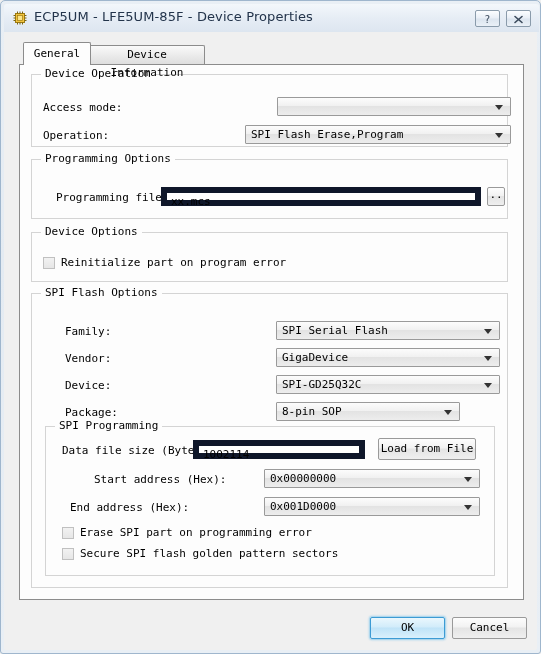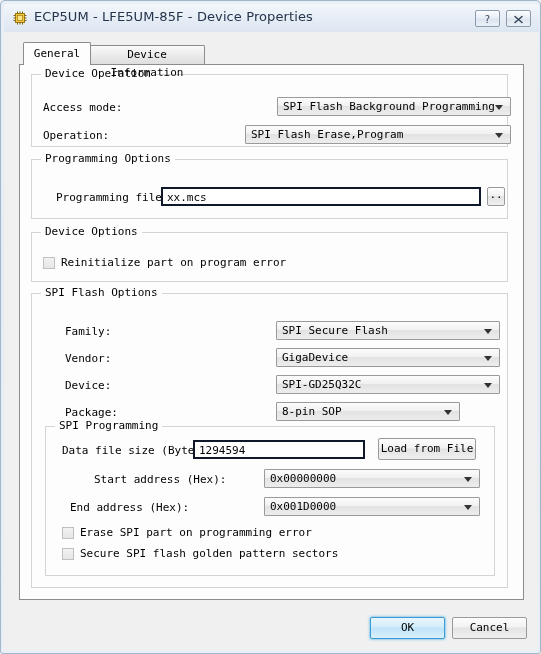--- a/index.html
+++ b/index.html
@@ -170,21 +170,21 @@
     border-left: 4px solid transparent;
     border-right: 4px solid transparent;
     border-top: 5px solid #333;
   }
 
   
   .tinput {
     position: absolute;
     height: 19px;
     box-sizing: border-box;
-    border: 2px solid #0f172a;
+    border: 6px solid #0f172a;
     background: #ffffff;
   }
   .tinput .itext {
     position: absolute;
     left: 4px; top: 0;
     line-height: 17px;
     font-family: "DejaVu Sans Mono", monospace;
     font-size: 11px;
     color: #000;
     white-space: nowrap;
@@ -293,21 +293,20 @@
       <div class="tab active">General</div>
     </div>
 
     <div class="tabpage">
 
       <div class="group" style="left:11px; top:9px; width:477px; height:73px;">
         <span class="glabel">Device Operation</span>
 
         <span class="lbl" style="left:11px; top:26px;">Access mode:</span>
         <div class="combo" style="left:245px; top:22px; width:234px;">
-          <span class="ctext">SPI Flash Background Programming</span>
           <span class="arrow"></span>
         </div>
 
         <span class="lbl" style="left:11px; top:54px;">Operation:</span>
         <div class="combo" style="left:213px; top:50px; width:266px;">
           <span class="ctext">SPI Flash Erase,Program</span>
           <span class="arrow"></span>
         </div>
       </div>
 
@@ -328,21 +327,21 @@
           <span class="cbox"></span>
           <span class="cblabel">Reinitialize part on program error</span>
         </div>
       </div>
 
       <div class="group" style="left:11px; top:228px; width:477px; height:295px;">
         <span class="glabel">SPI Flash Options</span>
 
         <span class="lbl" style="left:33px; top:31px;">Family:</span>
         <div class="combo" style="left:244px; top:27px; width:224px;">
-          <span class="ctext">SPI Secure Flash</span>
+          <span class="ctext">SPI Serial Flash</span>
           <span class="arrow"></span>
         </div>
 
         <span class="lbl" style="left:33px; top:58px;">Vendor:</span>
         <div class="combo" style="left:244px; top:54px; width:224px;">
           <span class="ctext">GigaDevice</span>
           <span class="arrow"></span>
         </div>
 
         <span class="lbl" style="left:33px; top:85px;">Device:</span>
@@ -355,21 +354,21 @@
         <div class="combo" style="left:244px; top:108px; width:184px;">
           <span class="ctext">8-pin SOP</span>
           <span class="arrow"></span>
         </div>
 
         <div class="group" style="left:13px; top:132px; width:450px; height:150px;">
           <span class="glabel">SPI Programming</span>
 
           <span class="lbl" style="left:16px; top:17px;">Data file size (Bytes):</span>
           <div class="tinput" style="left:147px; top:13px; width:172px;">
-            <span class="itext">1294594</span>
+            <span class="itext">1002114</span>
           </div>
           <div class="btn" style="left:332px; top:11px; width:98px; height:22px; line-height:20px;">Load from File</div>
 
           <span class="lbl" style="left:16px; top:46px;margin-left:32px;">Start address (Hex):</span>
           <div class="combo" style="left:218px; top:42px; width:216px;">
             <span class="ctext">0x00000000</span>
             <span class="arrow"></span>
           </div>
 
           <span class="lbl" style="left:24px; top:74px;">End address (Hex):</span>

